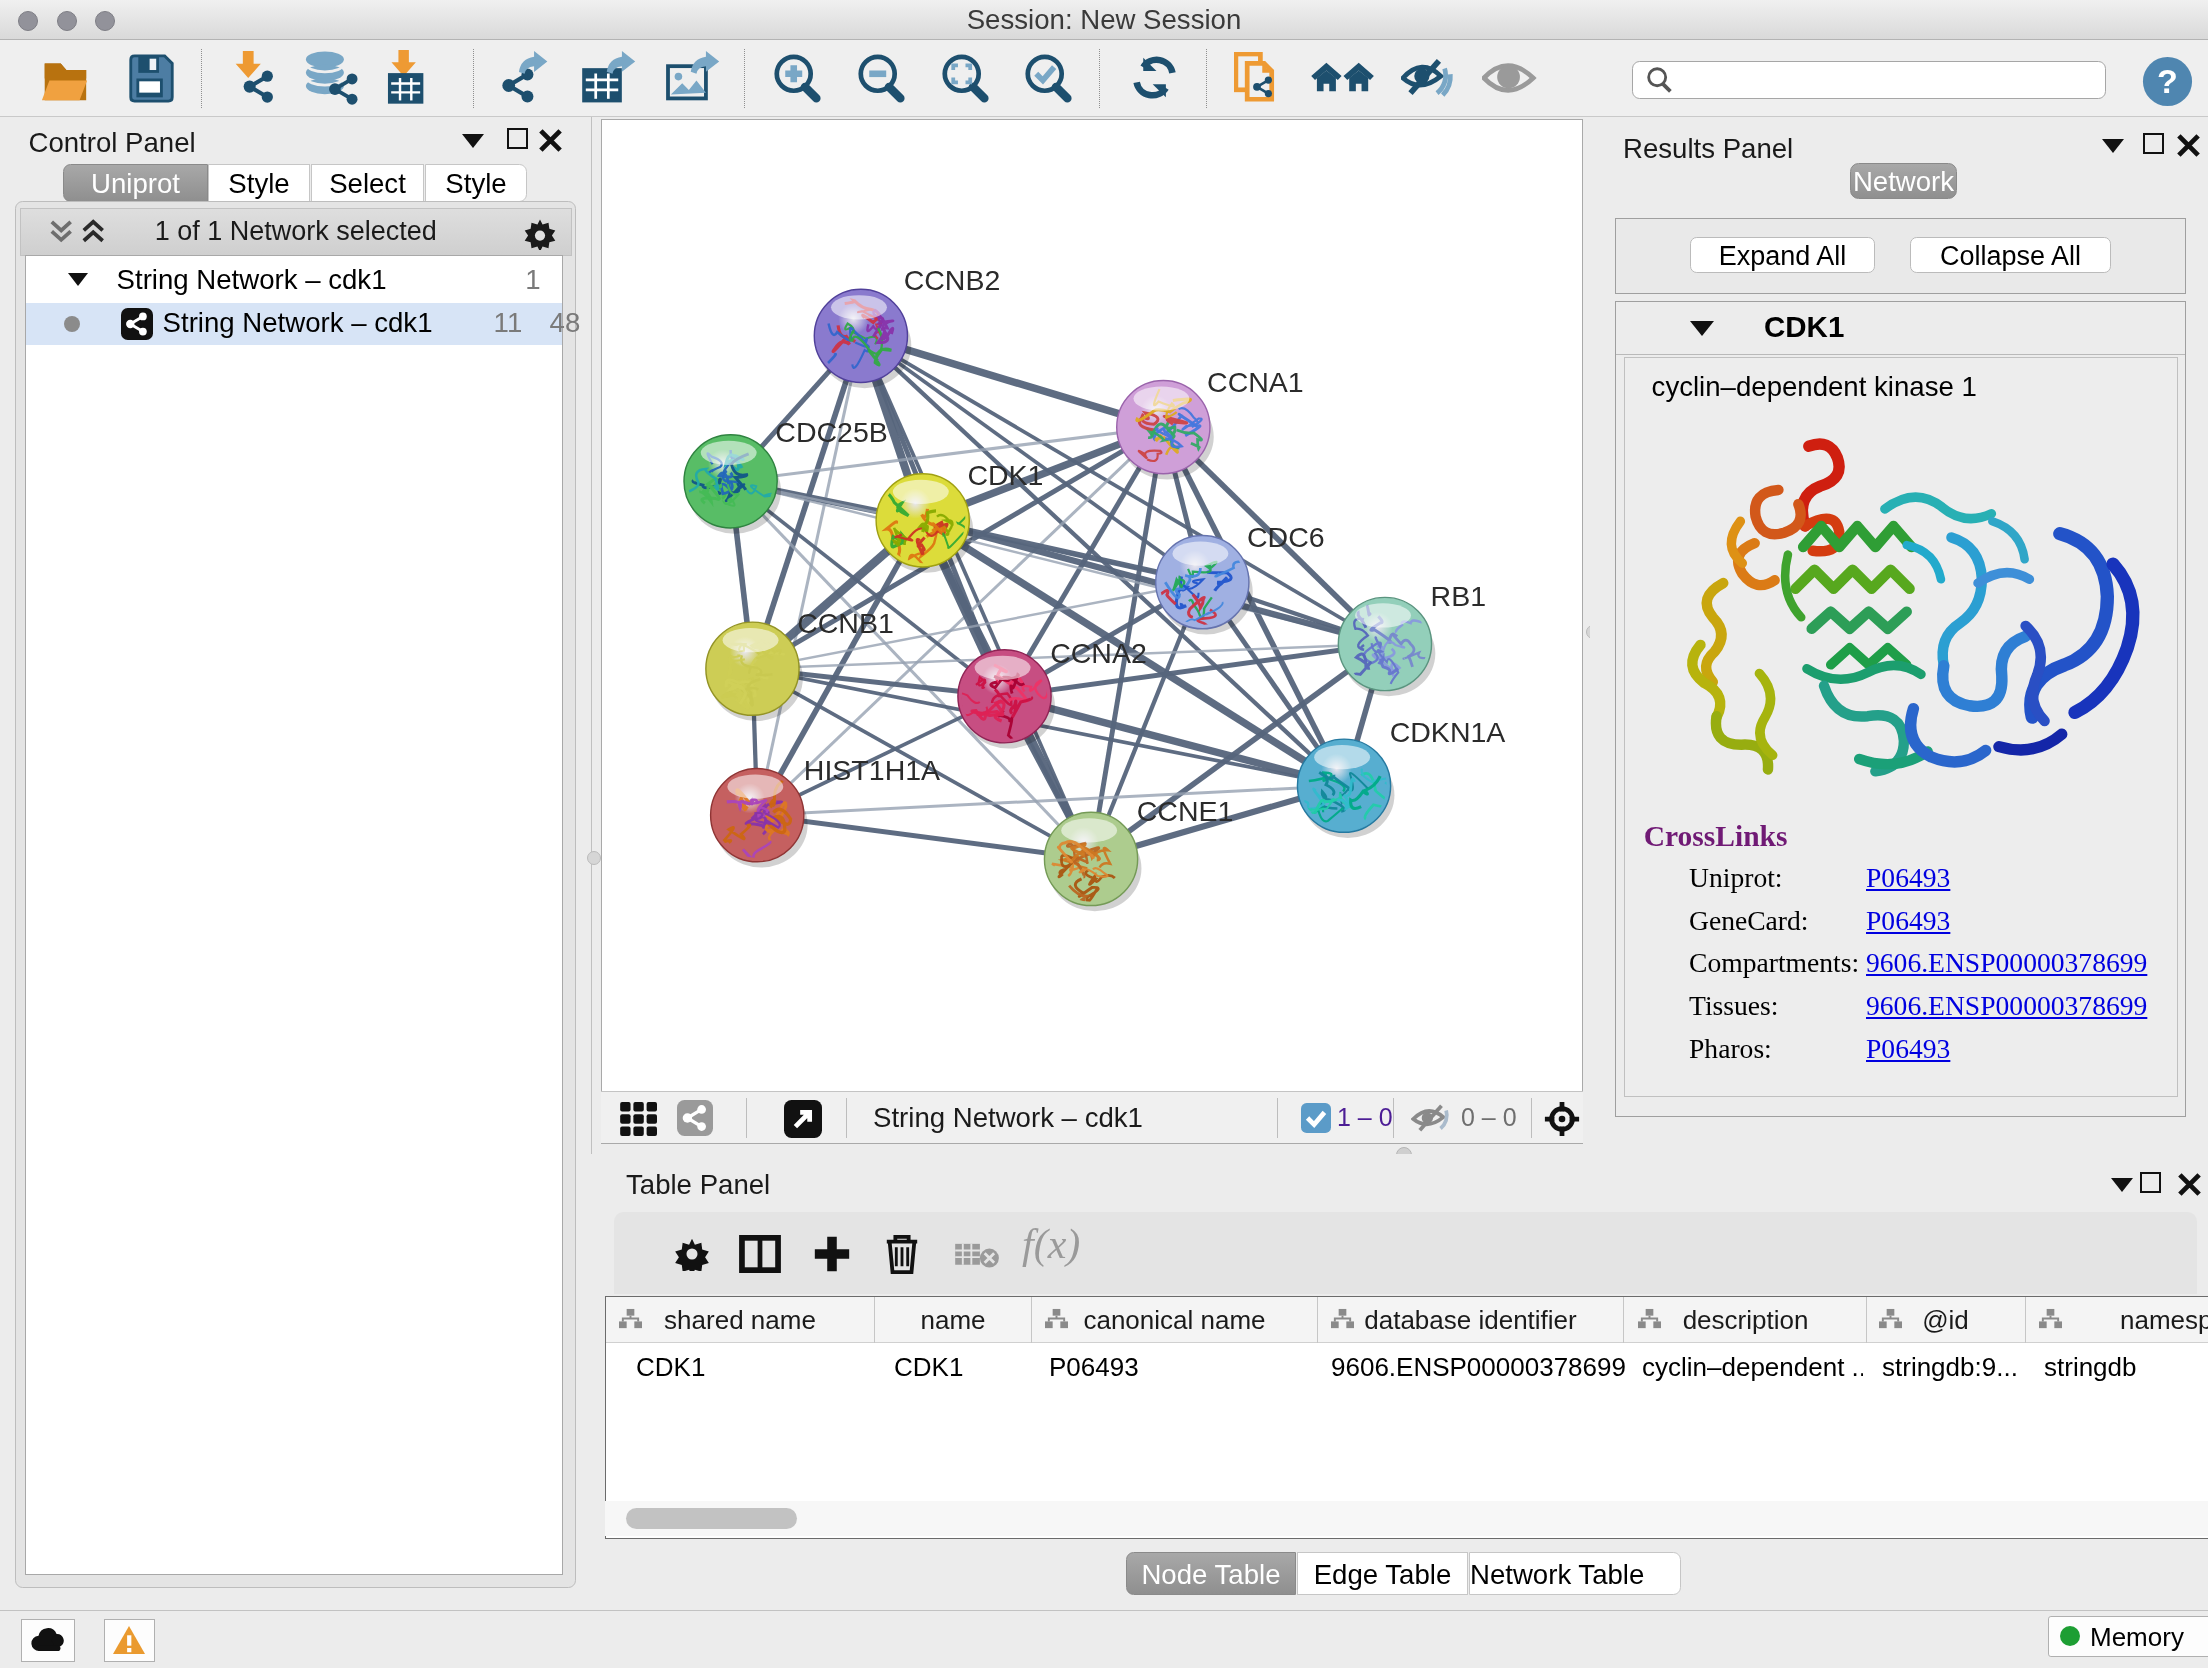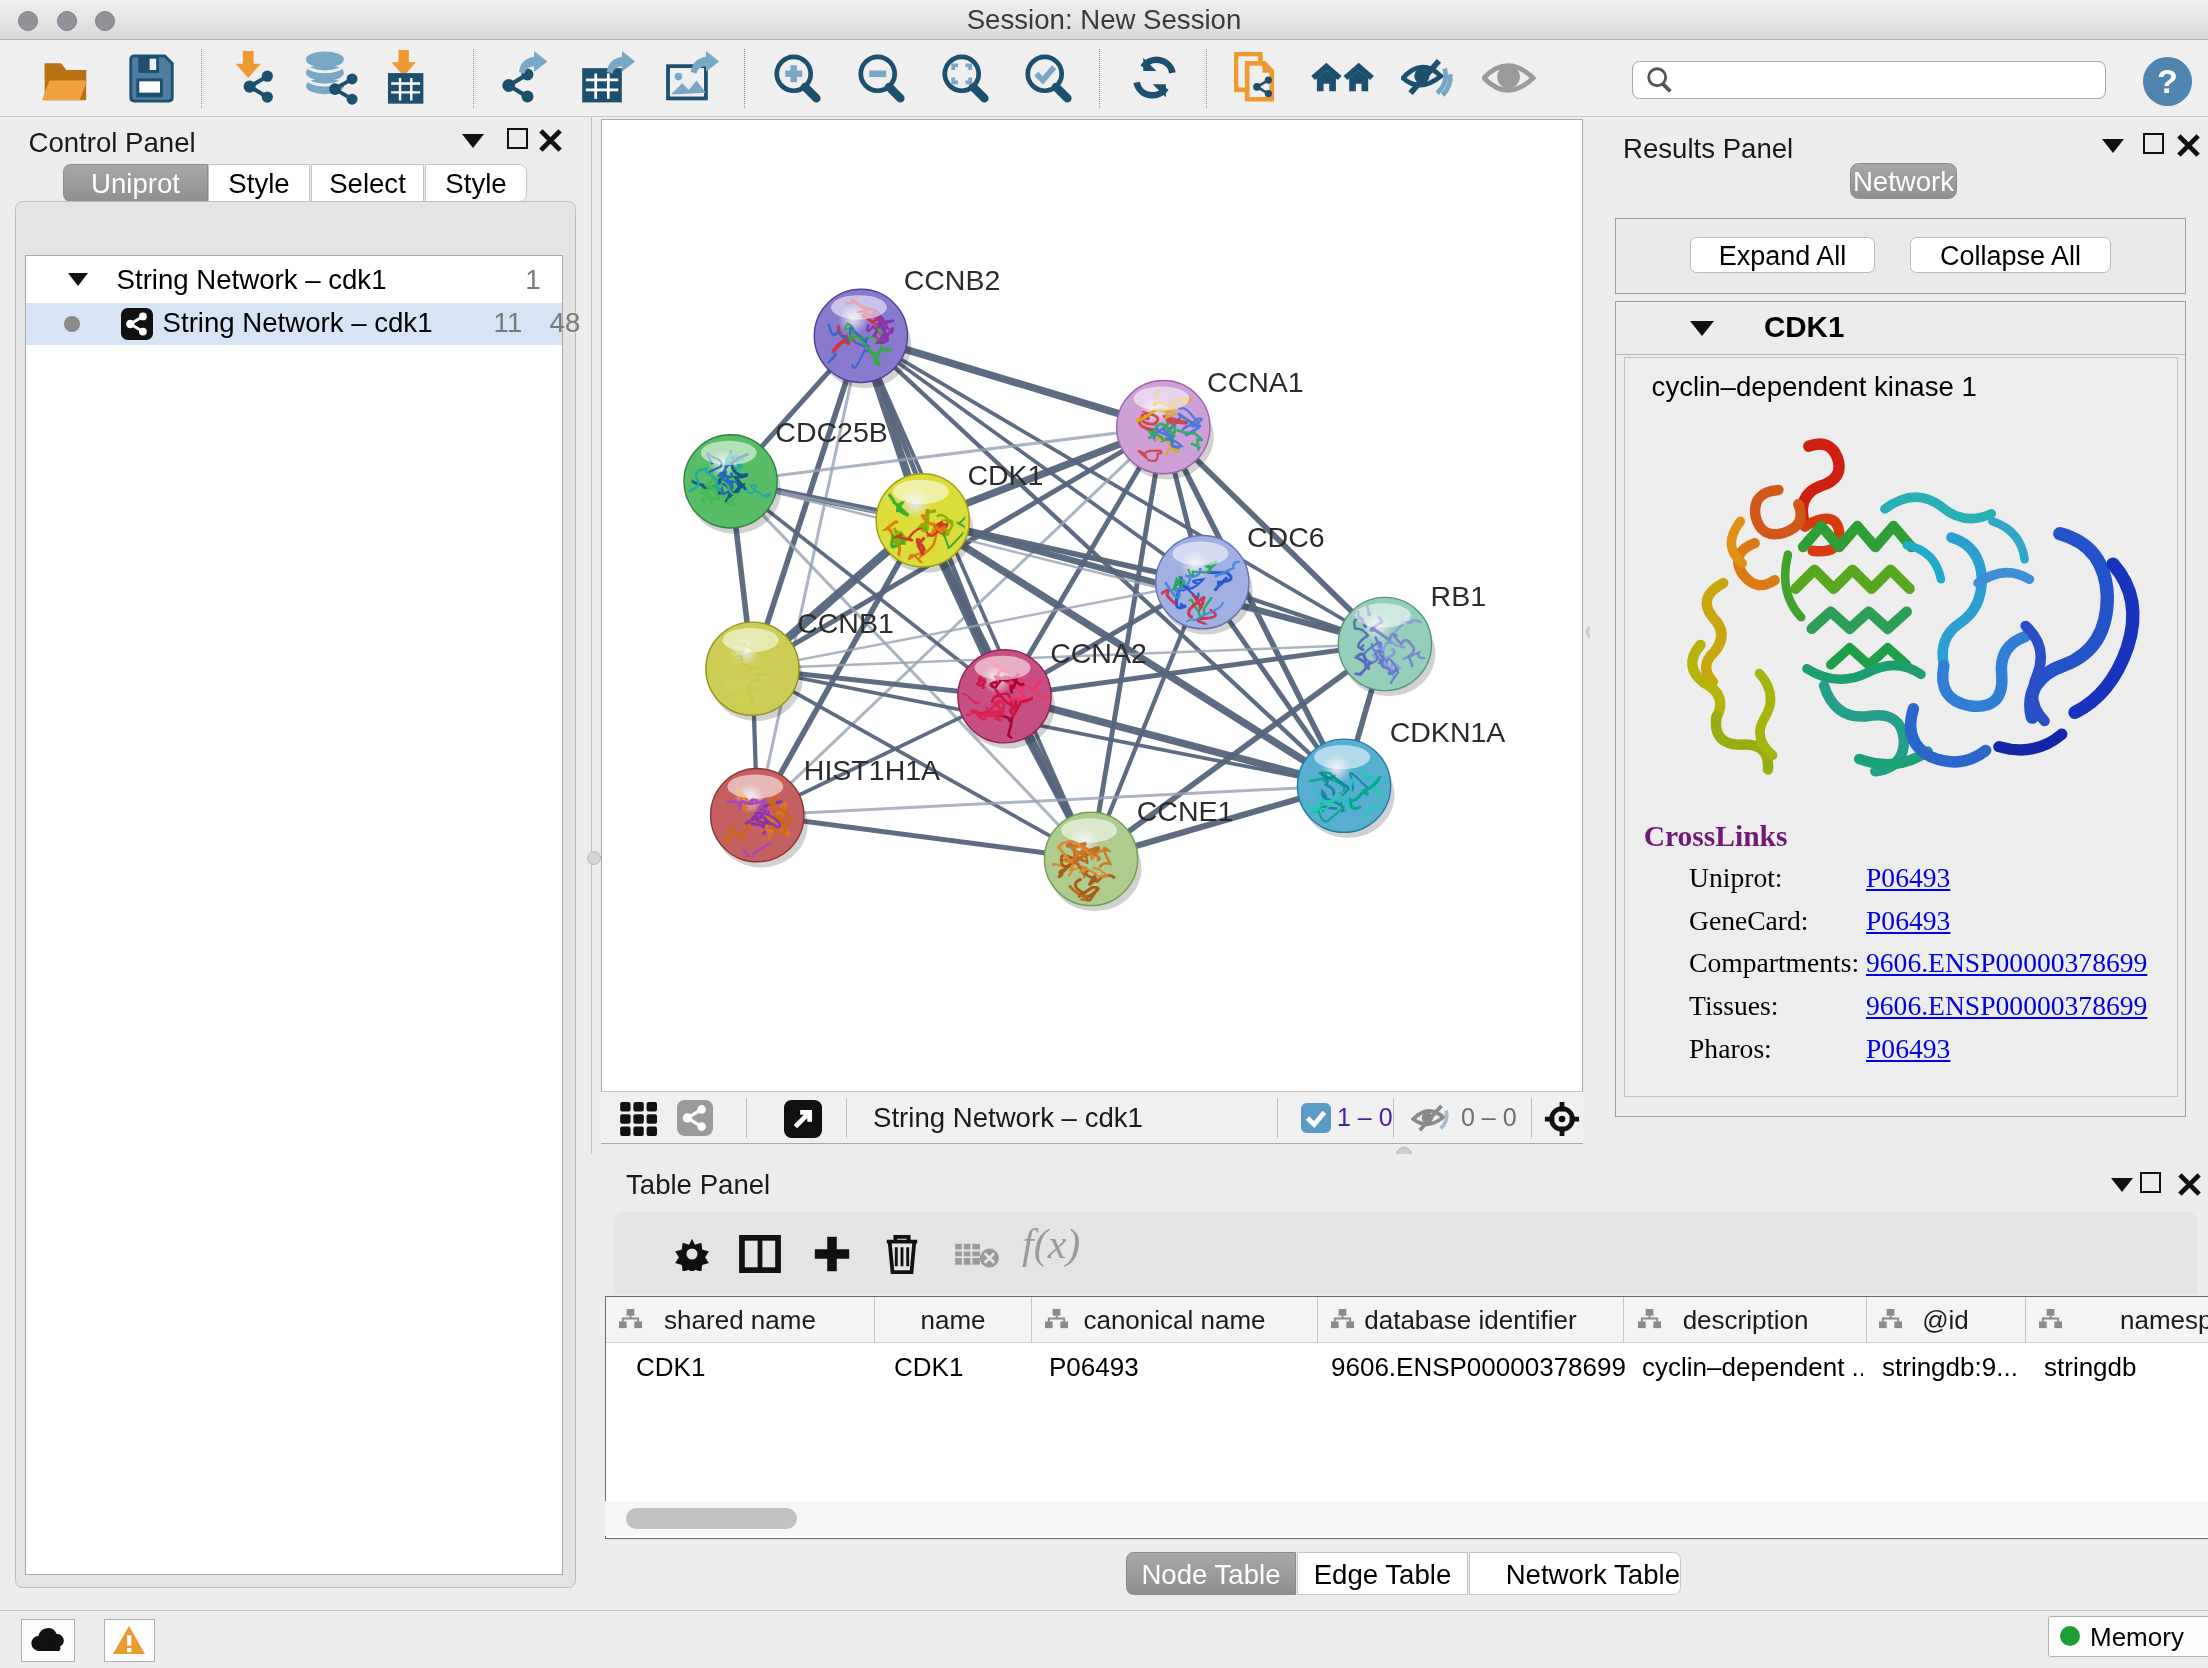--- a/index.html
+++ b/index.html
@@ -226,20 +226,37 @@
   <svg class="abs" style="left:538px;top:11.4px" width="25" height="25" viewBox="0 0 26 26">
       <path d="M3 3 L23 23 M23 3 L3 23" stroke="#111" stroke-width="5"></path>
     </svg>
 
   <div class="abs graytab" style="left:63px;top:47px;width:145px;height:38px;border-radius:7.6px 0 0 7.6px;text-align:center;line-height:38px;font-size:27.6px">Uniprot</div>
   <div class="abs whitetab" style="left:208px;top:47px;width:102px;height:38px;text-align:center;line-height:38px;font-size:27.6px">Style</div>
   <div class="abs whitetab" style="left:311px;top:47px;width:113px;height:38px;text-align:center;line-height:38px;font-size:27.6px">Select</div>
   <div class="abs whitetab" style="left:425px;top:47px;width:102px;height:38px;border-radius:0 7.6px 7.6px 0;text-align:center;line-height:38px;font-size:27.6px">Style</div>
 
   <div class="abs" style="left:15px;top:84px;width:561px;height:1387px;border:1px solid #bdbdbd;border-radius:7.6px;background:#e4e4e4">
+     <div class="abs" style="left:3.8px;top:5.7px;width:552px;height:48px;background:linear-gradient(#dedede,#cfcfcf);border:1px solid #c2c2c2">
+        <svg class="abs" style="left:27px;top:9.5px" width="34" height="28.5" viewBox="0 0 36 30">
+          <g stroke="#6e6e6e" stroke-width="4" fill="none">
+            <path d="M4 4 l10 9 10-9 M4 14 l10 9 10-9"></path>
+          </g>
+        </svg>
+        <svg class="abs" style="left:59px;top:9.5px" width="34" height="28.5" viewBox="0 0 36 30">
+          <g stroke="#2a2a2a" stroke-width="4" fill="none">
+            <path d="M4 13 L14 4 l10 9 M4 24 L14 15 l10 9"></path>
+          </g>
+        </svg>
+        <div class="abs" style="left:0;width:100%;text-align:center;top:7.6px;font-size:27px;color:#1a1a1a">1 of 1 Network selected</div>
+        <svg class="abs" style="left:502px;top:7.6px" width="34" height="34" viewBox="0 0 40 40">
+          <path d="M20 4 l3 6 7-2 1 7 7 2 -4 6 4 6 -7 2 -1 7 -7-2 -3 6 -3-6 -7 2 -1-7 -7-2 4-6 -4-6 7-2 1-7 7 2z" fill="#1a1a1a"></path>
+          <circle cx="20" cy="23" r="6" fill="#e0e0e0"></circle>
+        </svg>
+     </div>
      <div class="abs" style="left:8.6px;top:53px;width:538px;height:1320px;background:#fff;border:1px solid #a8a8a8">
         <div class="abs" style="left:0;top:9.5px;width:100%;height:32px">
           <span style="position:absolute;left:42px;top:7.6px;width:0;height:0;border-left:10.5px solid transparent;border-right:10.5px solid transparent;border-top:13.3px solid #111"></span>
           <span style="position:absolute;left:91px;top:-1.9px;font-size:27.6px">String Network – cdk1</span>
           <span style="position:absolute;right:21px;top:-1.9px;font-size:27.6px;color:#7a7a7a">1</span>
         </div>
         <div class="abs" style="left:0;top:47px;width:100%;height:42px;background:#d7e4f6">
           <span style="position:absolute;left:38px;top:13.3px;width:16px;height:16px;border-radius:50%;background:#8b8b8b"></span>
           <svg style="position:absolute;left:95px;top:4.8px" width="32" height="32" viewBox="0 0 38 38">
             <rect width="38" height="38" rx="8" fill="#111"></rect>
@@ -828,21 +845,21 @@
         <div class="abs" style="left:1276px;top:8.6px;font-size:26px;width:141px;white-space:nowrap;overflow:hidden">stringdb:9...</div>
         <div class="abs" style="left:1438px;top:8.6px;font-size:26px;width:152px;white-space:nowrap;overflow:hidden">stringdb</div>
       </div>
   </div>
 </div>
 <div class="abs" style="left:605px;top:1501px;width:1604px;height:35px;background:#f7f7f7">
   <div class="abs" style="left:21px;top:6.7px;width:171px;height:21px;border-radius:10.5px;background:#c2c2c2"></div>
 </div>
 <div class="abs" style="left:1126px;top:1552px;width:170px;height:43px;background:linear-gradient(#a8a8a8,#8f8f8f);border:1px solid #8a8a8a;border-radius:7.6px 0 0 7.6px;color:#fff;text-align:center;line-height:43px;font-size:27.6px">Node Table</div>
 <div class="abs" style="left:1297px;top:1552px;width:171px;height:43px;background:#fff;border:1px solid #c6c6c6;text-align:center;line-height:43px;font-size:27.6px">Edge Table</div>
-<div class="abs" style="left:1469px;top:1552px;width:212px;height:43px;background:#fff;border:1px solid #c6c6c6;border-radius:0 7.6px 7.6px 0;text-align:right;line-height:43px;font-size:27.6px">Network Table</div>
+<div class="abs" style="left:1469px;top:1552px;width:212px;height:43px;background:#fff;border:1px solid #c6c6c6;border-radius:0 7.6px 7.6px 0;text-align:left;line-height:43px;font-size:27.6px">Network Table</div>
 <div class="abs" style="left:0;top:1610px;width:2208px;height:58px;background:#ececec;border-top:1px solid #c2c2c2">
   <div class="abs" style="left:21px;top:7.6px;width:54px;height:43px;background:#fdfdfd;border:1.9px solid #b0b0b0">
     <svg style="position:absolute;left:7.6px;top:8.6px" width="38" height="27" viewBox="0 0 40 28">
         <path d="M10 24 a8 8 0 0 1 -1 -16 a10 10 0 0 1 19 -2 a7 7 0 0 1 4 13z" fill="#111"></path>
         <circle cx="29" cy="13" r="6" fill="#111"></circle>
         <rect x="8" y="18" width="24" height="6" rx="3" fill="#111"></rect>
       </svg>
   </div>
   <div class="abs" style="left:104px;top:7.6px;width:51px;height:43px;background:#fdfdfd;border:1.9px solid #b0b0b0">
     <svg style="position:absolute;left:6.7px;top:4.8px" width="34" height="32" viewBox="0 0 36 34">

